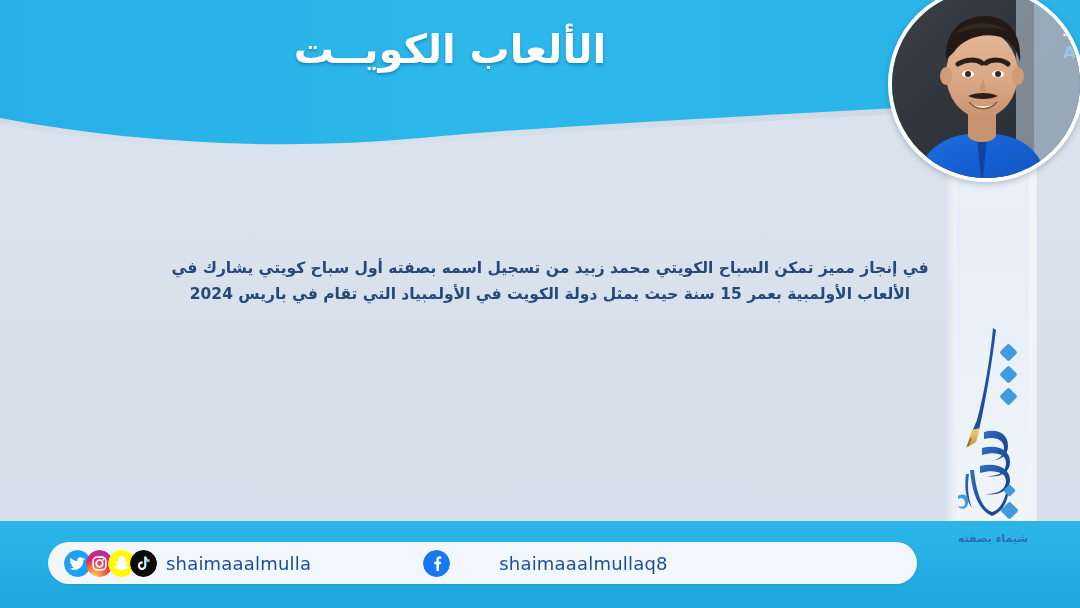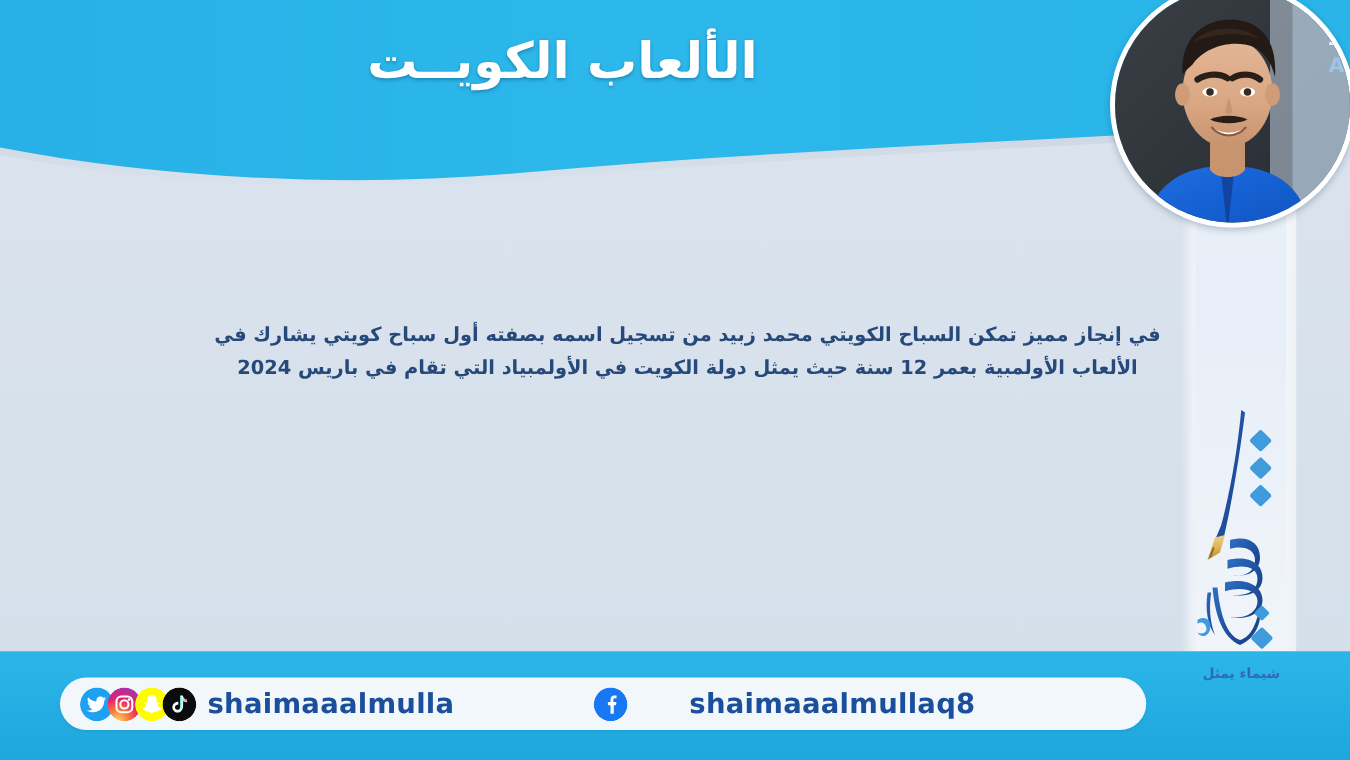--- a/index.html
+++ b/index.html
@@ -119,22 +119,22 @@
     direction:ltr;
     box-shadow:0 1px 2px rgba(0,40,70,.1);
   }
   .fgroup { display:flex; align-items:center; }
   .g1 { margin-left:16px; }
   .g2 { margin-left:112px;gap:40px; }
   .g3 { margin-left:126px; }
 
   .handle {
     font-family:"DejaVu Sans", sans-serif;
-    font-weight:bold;
-    font-size:22px;
+    font-weight:normal;
+    font-size:18px;
     color:#1c4f9b;
     letter-spacing:.2px;
     margin-left:9px;
     white-space:nowrap;
   }
   .website {
     font-family:"DejaVu Sans", sans-serif;
     font-weight:bold;
     font-size:16px;
     color:#1c4f9b;
@@ -224,21 +224,21 @@
 
       <path d="M99,88 L96,100 C97,102 101,102 102,100 Z" fill="#c48f6c" opacity=".8"></path>
 
       <path d="M84,106 C92,102 106,102 114,106 C106,110 92,110 84,106 Z" fill="#2a1e18"></path>
 
       <path d="M85,112 C93,120 105,120 113,112 C105,118 93,118 85,112 Z" fill="#ffffff"></path>
       <path d="M85,112 C93,121 105,121 113,112" stroke="#8a5a44" stroke-width="1.6" fill="none"></path>
     </svg>
   </div>
 
-  <div class="body-text">في إنجاز مميز تمكن السباح الكويتي محمد زبيد من تسجيل اسمه بصفته أول سباح كويتي يشارك في الألعاب الأولمبية بعمر 12 سنة حيث يمثل دولة الكويت في الأولمبياد التي تقام في باريس 2024</div>
+  <div class="body-text">في إنجاز مميز تمكن السباح الكويتي محمد زبيد من تسجيل اسمه بصفته أول سباح كويتي يشارك في الألعاب الأولمبية بعمر 15 سنة حيث يمثل دولة الكويت في الأولمبياد التي تقام في باريس 2024</div>
 
   <div class="logo-wrap">
     <svg viewBox="0 0 82 220" width="82" height="220">
       <defs>
         <linearGradient id="calG" x1="0" y1="0" x2="1" y2="1">
           <stop offset="0%" stop-color="#2f6fc4"></stop>
           <stop offset="55%" stop-color="#1f4f9f"></stop>
           <stop offset="100%" stop-color="#17407f"></stop>
         </linearGradient>
         <linearGradient id="nibG" x1="0" y1="0" x2="0" y2="1">
@@ -272,21 +272,21 @@
         <rect x="50" y="48" width="13" height="13" transform="rotate(45 56.5 54.5)" rx="2"></rect>
         <rect x="50" y="70" width="13" height="13" transform="rotate(45 56.5 76.5)" rx="2"></rect>
       </g>
 
       <g fill="#3f9bdc">
         <rect x="53" y="166" width="9" height="9" transform="rotate(45 57.5 170.5)" rx="1.5"></rect>
         <rect x="51" y="184" width="13" height="13" transform="rotate(45 57.5 190.5)" rx="2"></rect>
       </g>
     </svg>
   </div>
-  <div class="logo-name">شيماء يمثل</div>
+  <div class="logo-name">شيماء بصفته</div>
 
   <div class="footer-band"></div>
 
   <div class="footer-pill">
 
     <div class="fgroup g1">
       <div class="icon-stack">
 
         <svg class="icon-chip" viewBox="0 0 32 32">
           <circle cx="16" cy="16" r="16" fill="#1da1f2"></circle>

